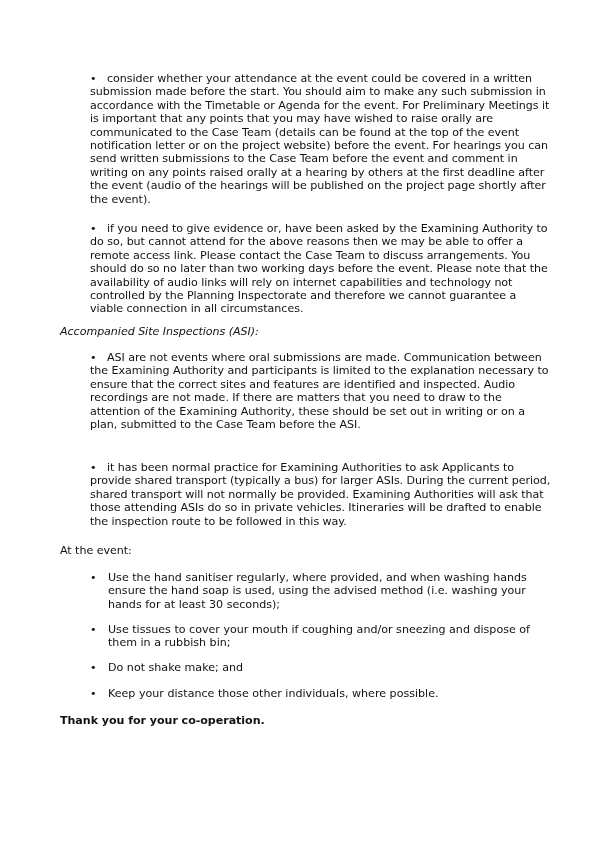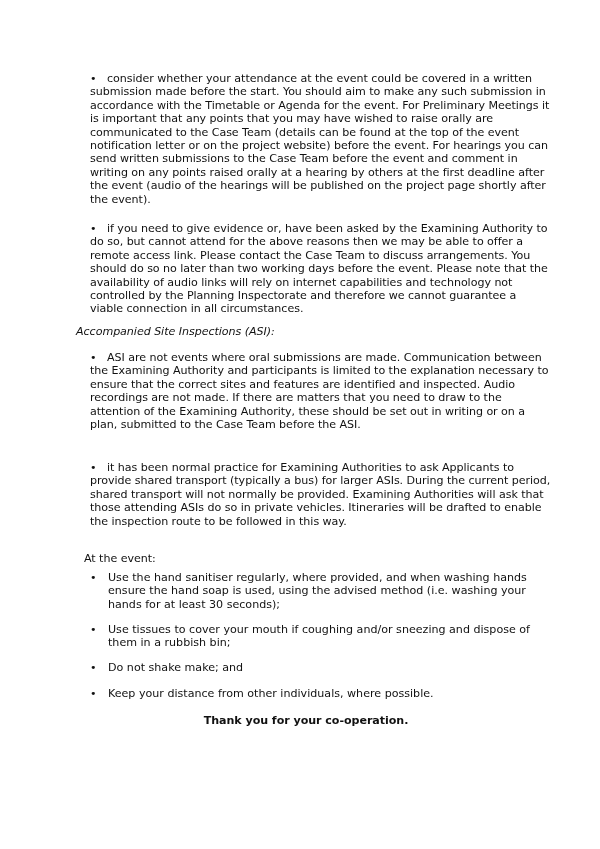--- a/index.html
+++ b/index.html
@@ -10,60 +10,60 @@
   }
   .page { position: absolute; left: 0; top: 0; width: 600px; height: 849px; }
   .block {
     position: absolute;
     font-size: 11.1px;
     line-height: 13.4px;
     letter-spacing: -0.05px;
     white-space: normal;
   }
   .indent-para { left: 90px; width: 462px; }
-  .heading { left: 76px; width: 460px; }
+  .heading { left: 60px; width: 460px; }
   .italic { font-style: italic; }
-  .bold { font-weight: bold; text-align: center; }
+  .bold { font-weight: bold; }
   .inline-bullet { display: inline-block; width: 17px; }
   .list-item { position: absolute; left: 90px; width: 460px; font-size: 11.1px; line-height: 13.4px; }
   .list-item .dot { position: absolute; left: 0; top: 0; width: 16px; }
   .list-item .txt { display: block; margin-left: 18px; }
 </style>
 </head>
 <body>
 
 <div class="page">
 
   <p class="block indent-para" style="top:72px; margin:0;"><span class="inline-bullet">•</span><span>consider whether your attendance at the event could be covered in a written submission made before the start. You should aim to make any such submission in accordance with the Timetable or Agenda for the event. For Preliminary Meetings it is important that any points that you may have wished to raise orally are communicated to the Case Team (details can be found at the top of the event notification letter or on the project website) before the event. For hearings you can send written submissions to the Case Team before the event and comment in writing on any points raised orally at a hearing by others at the first deadline after the event (audio of the hearings will be published on the project page shortly after the event).</span></p>
 
   <p class="block indent-para" style="top:222px; margin:0;"><span class="inline-bullet">•</span><span>if you need to give evidence or, have been asked by the Examining Authority to do so, but cannot attend for the above reasons then we may be able to offer a remote access link. Please contact the Case Team to discuss arrangements. You should do so no later than two working days before the event. Please note that the availability of audio links will rely on internet capabilities and technology not controlled by the Planning Inspectorate and therefore we cannot guarantee a viable connection in all circumstances.</span></p>
 
   <p class="block heading italic" style="top:325px; margin:0;">Accompanied Site Inspections (ASI):</p>
 
   <p class="block indent-para" style="top:351px; margin:0;"><span class="inline-bullet">•</span><span>ASI are not events where oral submissions are made. Communication between the Examining Authority and participants is limited to the explanation necessary to ensure that the correct sites and features are identified and inspected. Audio recordings are not made.  If there are matters that you need to draw to the attention of the Examining Authority, these should be set out in writing or on a plan, submitted to the Case Team before the ASI.</span></p>
 
   <p class="block indent-para" style="top:461px; margin:0;"><span class="inline-bullet">•</span><span>it has been normal practice for Examining Authorities to ask Applicants to provide shared transport (typically a bus) for larger ASIs. During the current period, shared transport will not normally be provided. Examining Authorities will ask that those attending ASIs do so in private vehicles. Itineraries will be drafted to enable the inspection route to be followed in this way.</span></p>
 
-  <p class="block heading" style="top:544px; margin:8px;">At the event:</p>
+  <p class="block heading" style="top:544px; margin:0;">At the event:</p>
 
   <div class="list-item" style="top:571px;">
     <span class="dot">•</span>
     <span class="txt">Use the hand sanitiser regularly, where provided, and when washing hands ensure the hand soap is used, using the advised method (i.e. washing your hands for at least 30 seconds);</span>
   </div>
 
   <div class="list-item" style="top:623px;">
     <span class="dot">•</span>
     <span class="txt">Use tissues to cover your mouth if coughing and/or sneezing and dispose of them in a rubbish bin;</span>
   </div>
 
   <div class="list-item" style="top:661px;">
     <span class="dot">•</span>
     <span class="txt">Do not shake make; and</span>
   </div>
 
   <div class="list-item" style="top:687px;">
     <span class="dot">•</span>
-    <span class="txt">Keep your distance from other individuals, where possible.</span>
+    <span class="txt">Keep your distance those other individuals, where possible.</span>
   </div>
 
   <p class="block heading bold" style="top:714px; margin:0;">Thank you for your co-operation.</p>
 
 </div>
 
 </body></html>

